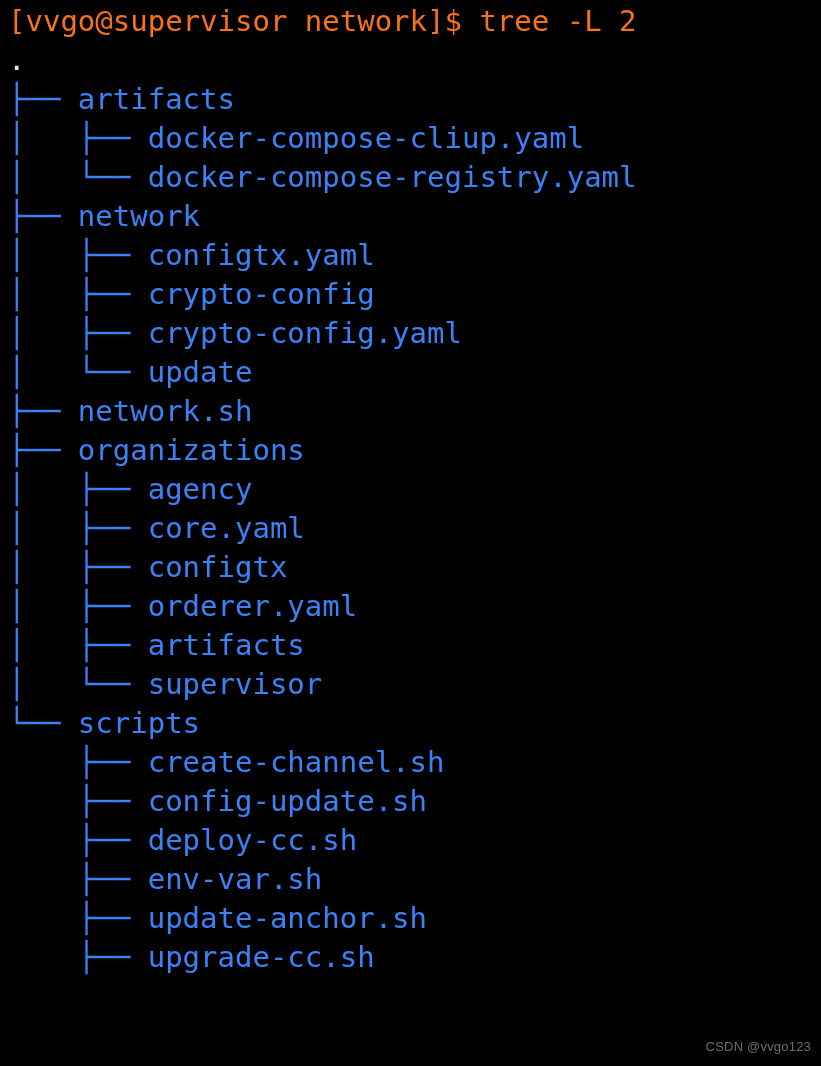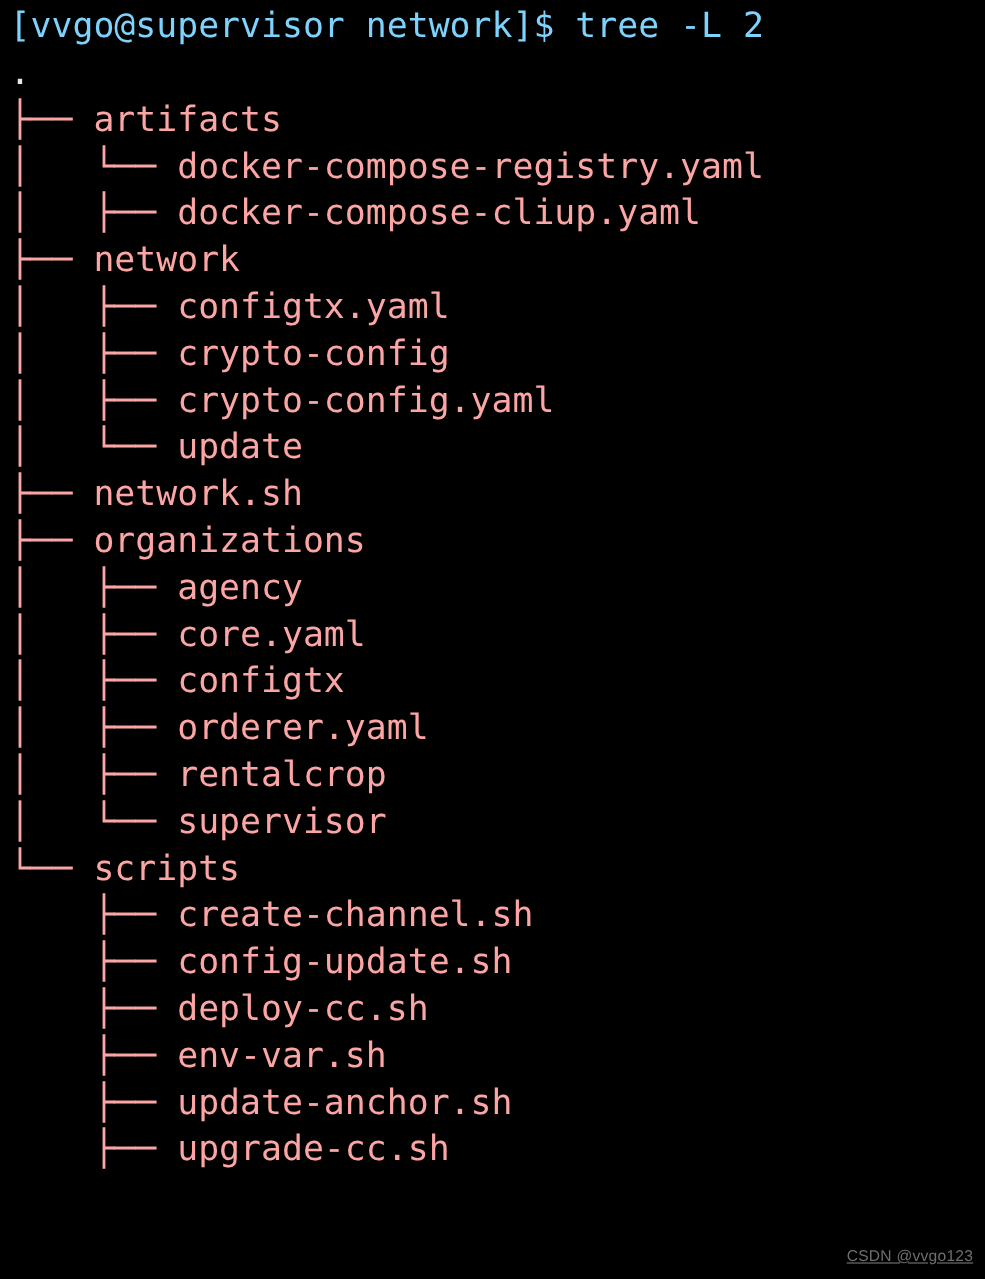--- a/index.html
+++ b/index.html
@@ -20,68 +20,67 @@
     height: 1066px;
     background: #000000;
     box-sizing: border-box;
     padding: 2px 0 0 8px;
   }
   .line {
     font-family: "DejaVu Sans Mono", "Liberation Mono", monospace;
     font-size: 29px;
     line-height: 39px;
     height: 39px;
-    color: #fca5a5;
+    color: #3b82f6;
     white-space: pre;
     letter-spacing: 0px;
     font-weight: 400;
   }
   .prompt-line {
-    color: #7dd3fc;
+    color: #f97316;
   }
   .root-line {
     color: #e6e6e6;
   }
   #watermark {
     position: absolute;
     right: 10px;
     bottom: 12px;
     font-family: "Liberation Sans", "DejaVu Sans", sans-serif;
     font-size: 13px;
     color: #6e6e6e;
     letter-spacing: 0.2px;
     white-space: pre;
-    text-decoration: underline;
   }
 </style>
 </head>
 <body>
 
 <div id="terminal">
 
   <div class="line prompt-line">[vvgo@supervisor network]$ tree -L 2</div>
 
   <div class="line root-line">.</div>
 
   <div id="tree-output">
       <div class="line">├── artifacts</div>
+      <div class="line">│   ├── docker-compose-cliup.yaml</div>
       <div class="line">│   └── docker-compose-registry.yaml</div>
-      <div class="line">│   ├── docker-compose-cliup.yaml</div>
       <div class="line">├── network</div>
       <div class="line">│   ├── configtx.yaml</div>
       <div class="line">│   ├── crypto-config</div>
       <div class="line">│   ├── crypto-config.yaml</div>
       <div class="line">│   └── update</div>
       <div class="line">├── network.sh</div>
       <div class="line">├── organizations</div>
       <div class="line">│   ├── agency</div>
       <div class="line">│   ├── core.yaml</div>
       <div class="line">│   ├── configtx</div>
       <div class="line">│   ├── orderer.yaml</div>
-      <div class="line">│   ├── rentalcrop</div>
+      <div class="line">│   ├── artifacts</div>
       <div class="line">│   └── supervisor</div>
       <div class="line">└── scripts</div>
       <div class="line">    ├── create-channel.sh</div>
       <div class="line">    ├── config-update.sh</div>
       <div class="line">    ├── deploy-cc.sh</div>
       <div class="line">    ├── env-var.sh</div>
       <div class="line">    ├── update-anchor.sh</div>
       <div class="line">    ├── upgrade-cc.sh</div>
     </div>
 

